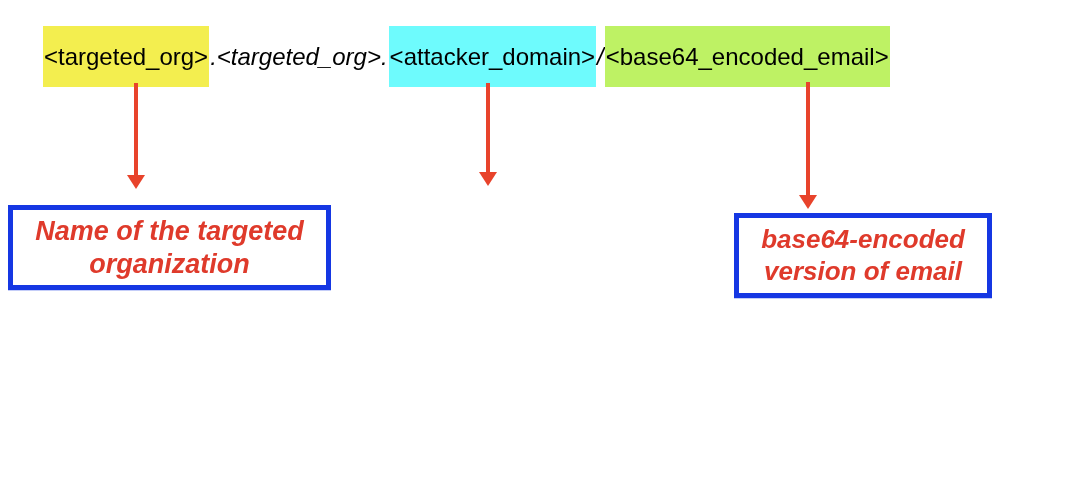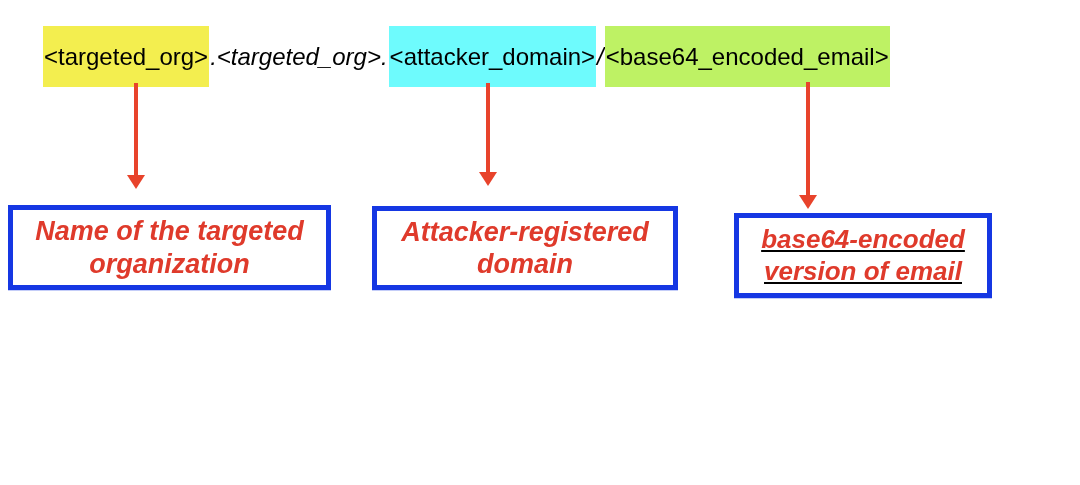--- a/index.html
+++ b/index.html
@@ -75,21 +75,21 @@
   .callout .label {
     font-weight: bold;
     font-style: italic;
     font-size: 27px;
     line-height: 1.2;
     color: #df3a2b;
     padding: 2px 6px;
   }
   .box1 { left: 8px;   top: 205px; width: 323px; height: 85px; }
   .box2 { left: 372px; top: 206px; width: 306px; height: 84px; }
-  .box3 { left: 734px; top: 213px; width: 258px; height: 85px; text-decoration: underline; }
+  .box3 { left: 734px; top: 213px; width: 258px; height: 85px; }
   .box3 .label { font-size: 26px; padding: 2px 2px; }
 </style>
 </head>
 <body>
 
 <div class="canvas">
 
   <div class="url-line">
     <span class="seg-yellow">&lt;targeted_org&gt;</span><span class="seg-plain">.&lt;targeted_org&gt;.</span><span class="seg-cyan">&lt;attacker_domain&gt;</span><span class="seg-plain">/</span><span class="seg-green">&lt;base64_encoded_email&gt;</span>
   </div>
@@ -103,20 +103,17 @@
     <div class="head"></div>
   </div>
   <div class="arrow arrow3">
     <div class="shaft"></div>
     <div class="head"></div>
   </div>
 
   <div class="callout box1">
     <div class="label">Name of the targeted organization</div>
   </div>
-  <div class="callout box2">
-    <div class="label">Attacker-registered domain</div>
-  </div>
   <div class="callout box3">
     <div class="label">base64-encoded version of email</div>
   </div>
 
 </div>
 
 </body></html>

